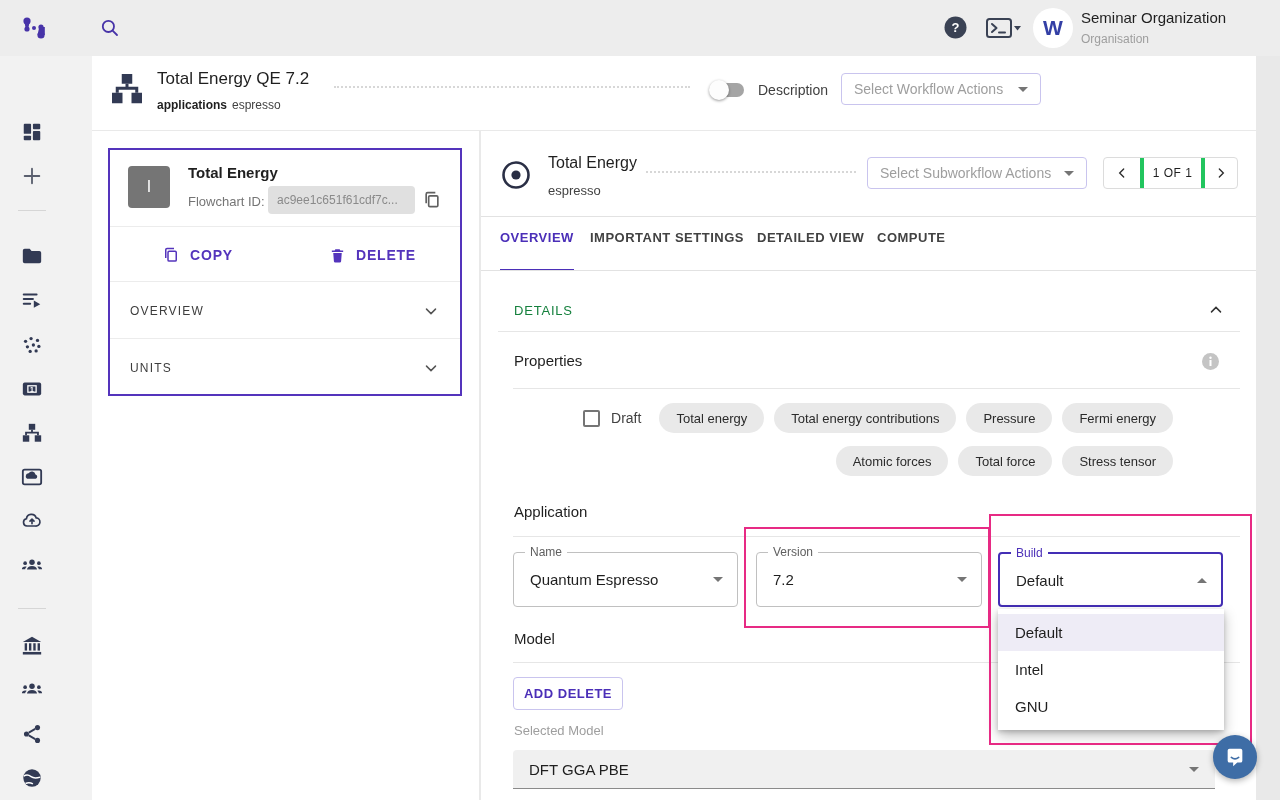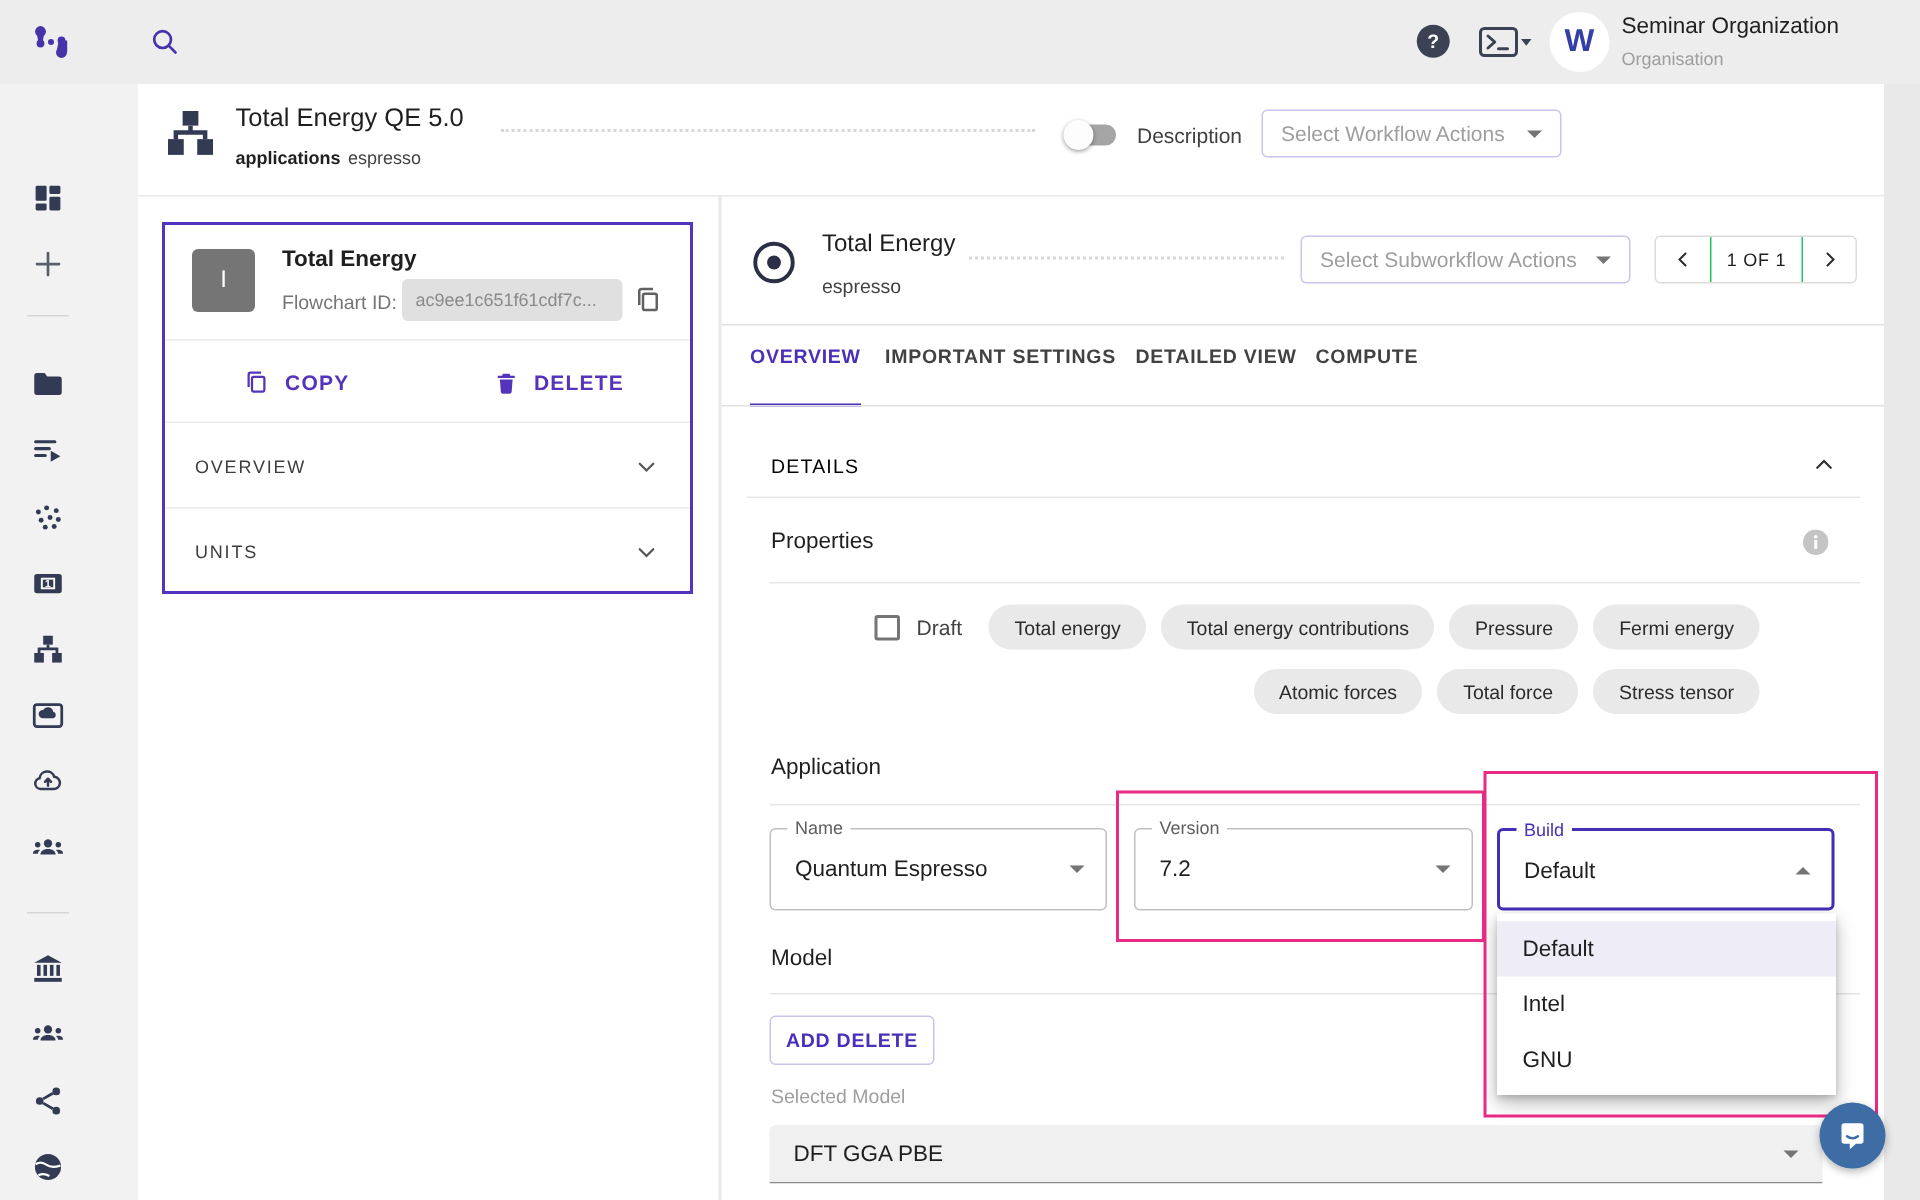--- a/index.html
+++ b/index.html
@@ -78,33 +78,33 @@
   
   .sw-bullseye { position:absolute; left:19px; top:28px; width:32px; height:32px; }
   .sw-title { position:absolute; left:67px; top:23px; font-size:16px; color:#1f1f1f; }
   .sw-dotted { position:absolute; left:165px; top:40px; width:210px; border-bottom:2px dotted #D7D7D7; }
   .sw-sub { position:absolute; left:67px; top:52px; font-size:13px; color:#424242; }
   .sw-select { position:absolute; left:386px; top:26px; width:220px; height:32px; border:1px solid #C9C4EE; border-radius:4px;
                background:#fff; display:flex; align-items:center; padding:0 12px; }
   .sw-select .txt { font-size:14px; color:#9E9E9E; flex:1; }
   .pager { position:absolute; left:622px; top:26px; height:32px; display:flex; border:1px solid #DCDCDC; border-radius:4px; background:#fff; }
   .pager .cell { display:flex; align-items:center; justify-content:center; }
-  .pager .cell + .cell { border-left:1px solid #22c55e; }
+  .pager .cell + .cell { border-left:4px solid #22c55e; }
   .pager .nav { width:36px; }
   .pager .pg { width:61px; font-size:12px; letter-spacing:.5px; color:#1f1f1f; }
 
   .rp-div { position:absolute; left:0; width:100%; border-bottom:1px solid #E2E2E2; }
 
   
   .tab { position:absolute; top:99px; font-size:13px; font-weight:600; letter-spacing:.5px; color:#424242;
          padding-bottom:24px; cursor:pointer; }
   .tab.active { color:#4B2FB8; border-bottom:2px solid #4B2FB8; }
 
   
-  .details-title { position:absolute; left:33px; top:172px; font-size:13px; letter-spacing:.8px; color:#000000; }
+  .details-title { position:absolute; left:33px; top:172px; font-size:13px; letter-spacing:.8px; color:#15803d; }
   .details-chevron { position:absolute; left:726px; top:170px; width:18px; height:18px; }
   .sec-div { position:absolute; border-bottom:1px solid #E6E6E6; }
   .props-title { position:absolute; left:33px; top:221px; font-size:15px; color:#1f1f1f; }
   .info-ic { position:absolute; left:721px; top:222px; width:17px; height:17px; }
   .props-wrap { position:absolute; left:32px; top:272px; width:660px; display:flex; flex-wrap:wrap;
                 align-items:center; column-gap:10px; row-gap:13px;justify-content:flex-end; }
   .draft-group { display:flex; align-items:center; gap:11px; margin-right:8px; }
   .checkbox { width:17px; height:17px; border:2px solid #757575; border-radius:2px; background:#fff; }
   .draft-lbl { font-size:14px; color:#424242; }
   .chip { height:30px; border-radius:16px; background:#E9E9E9; color:#2b2b2b; font-size:13px;
@@ -311,21 +311,21 @@
 
 <div class="header-band">
   <span class="hb-flowchart">
     <svg viewBox="0 0 24 24">
         <rect x="8.5" y="2" width="7" height="6.5" fill="#323A54"></rect>
         <path d="M12 8.5v3M5.5 14.5v-3h13v3" fill="none" stroke="#323A54" stroke-width="2"></path>
         <rect x="2" y="14.5" width="7" height="7" fill="#323A54"></rect>
         <rect x="15" y="14.5" width="7" height="7" fill="#323A54"></rect>
       </svg>
   </span>
-  <span class="hb-title">Total Energy QE 5.0</span>
+  <span class="hb-title">Total Energy QE 7.2</span>
   <span class="hb-dotted"></span>
   <span class="hb-sub">
     <b>applications</b><span>espresso</span>
   </span>
   <span class="toggle">
     <span class="track"></span>
     <span class="knob"></span>
   </span>
   <span class="desc-label">Description</span>
   <div class="wf-select">

